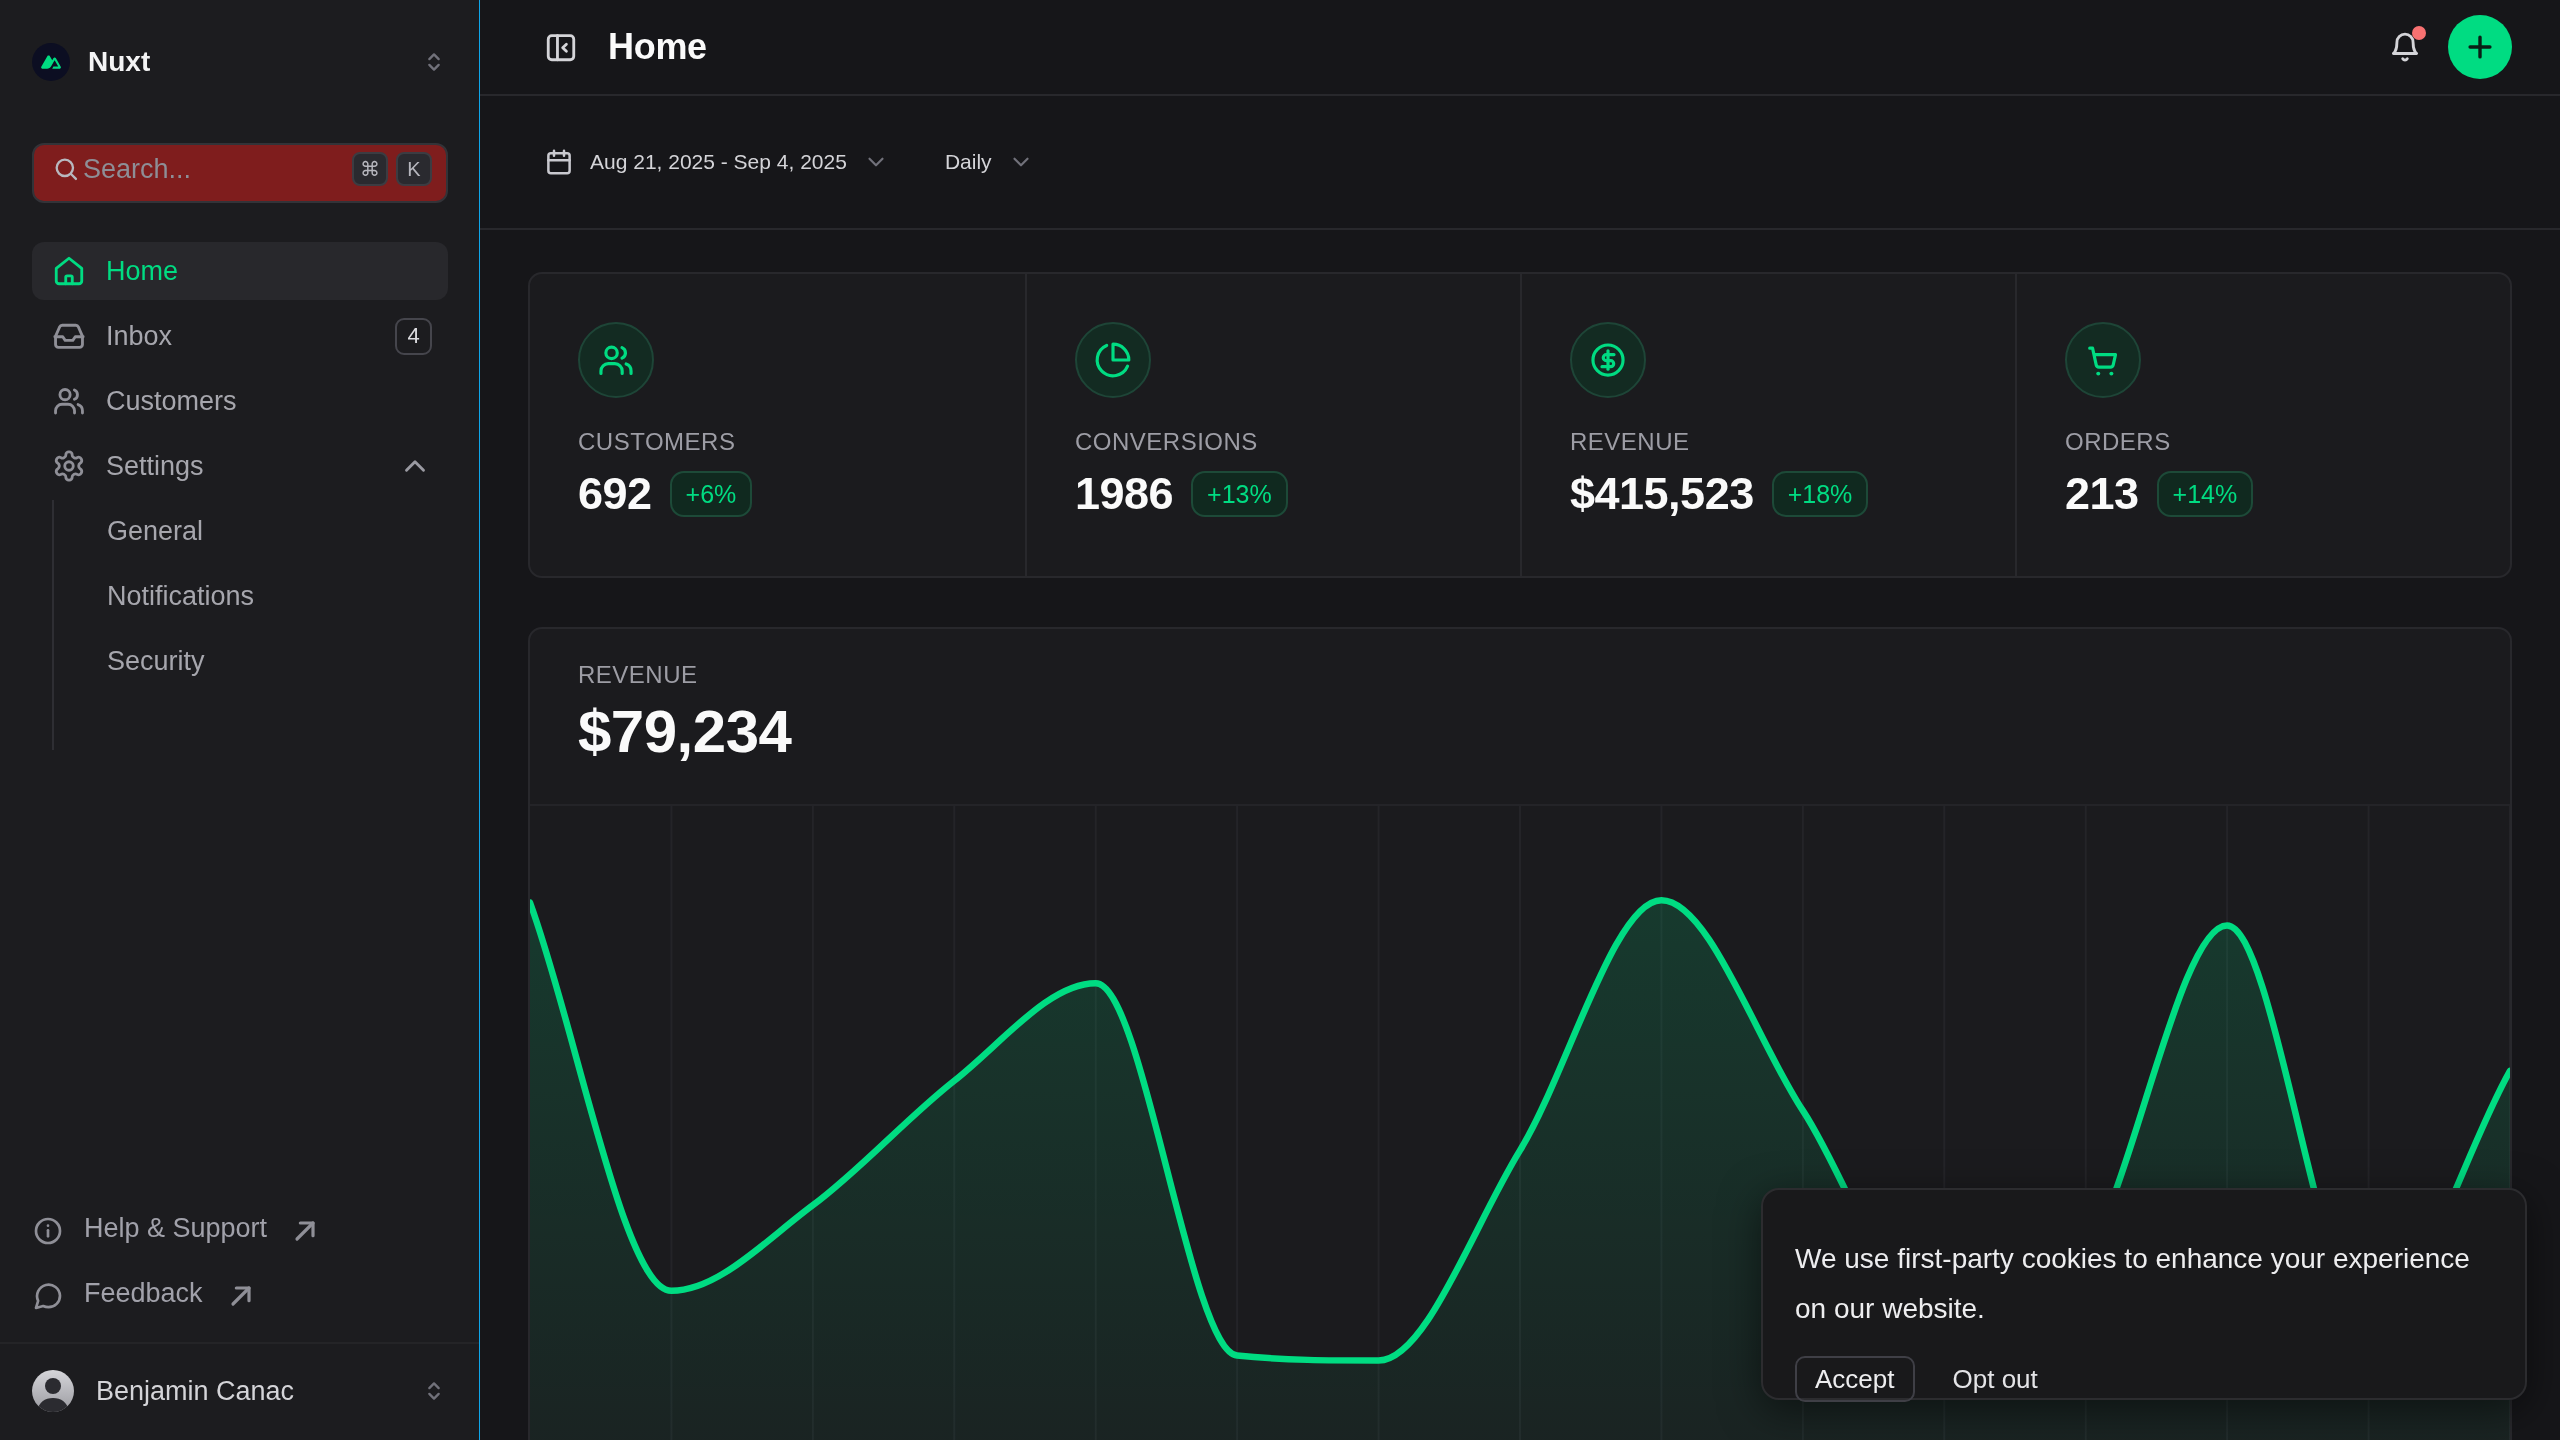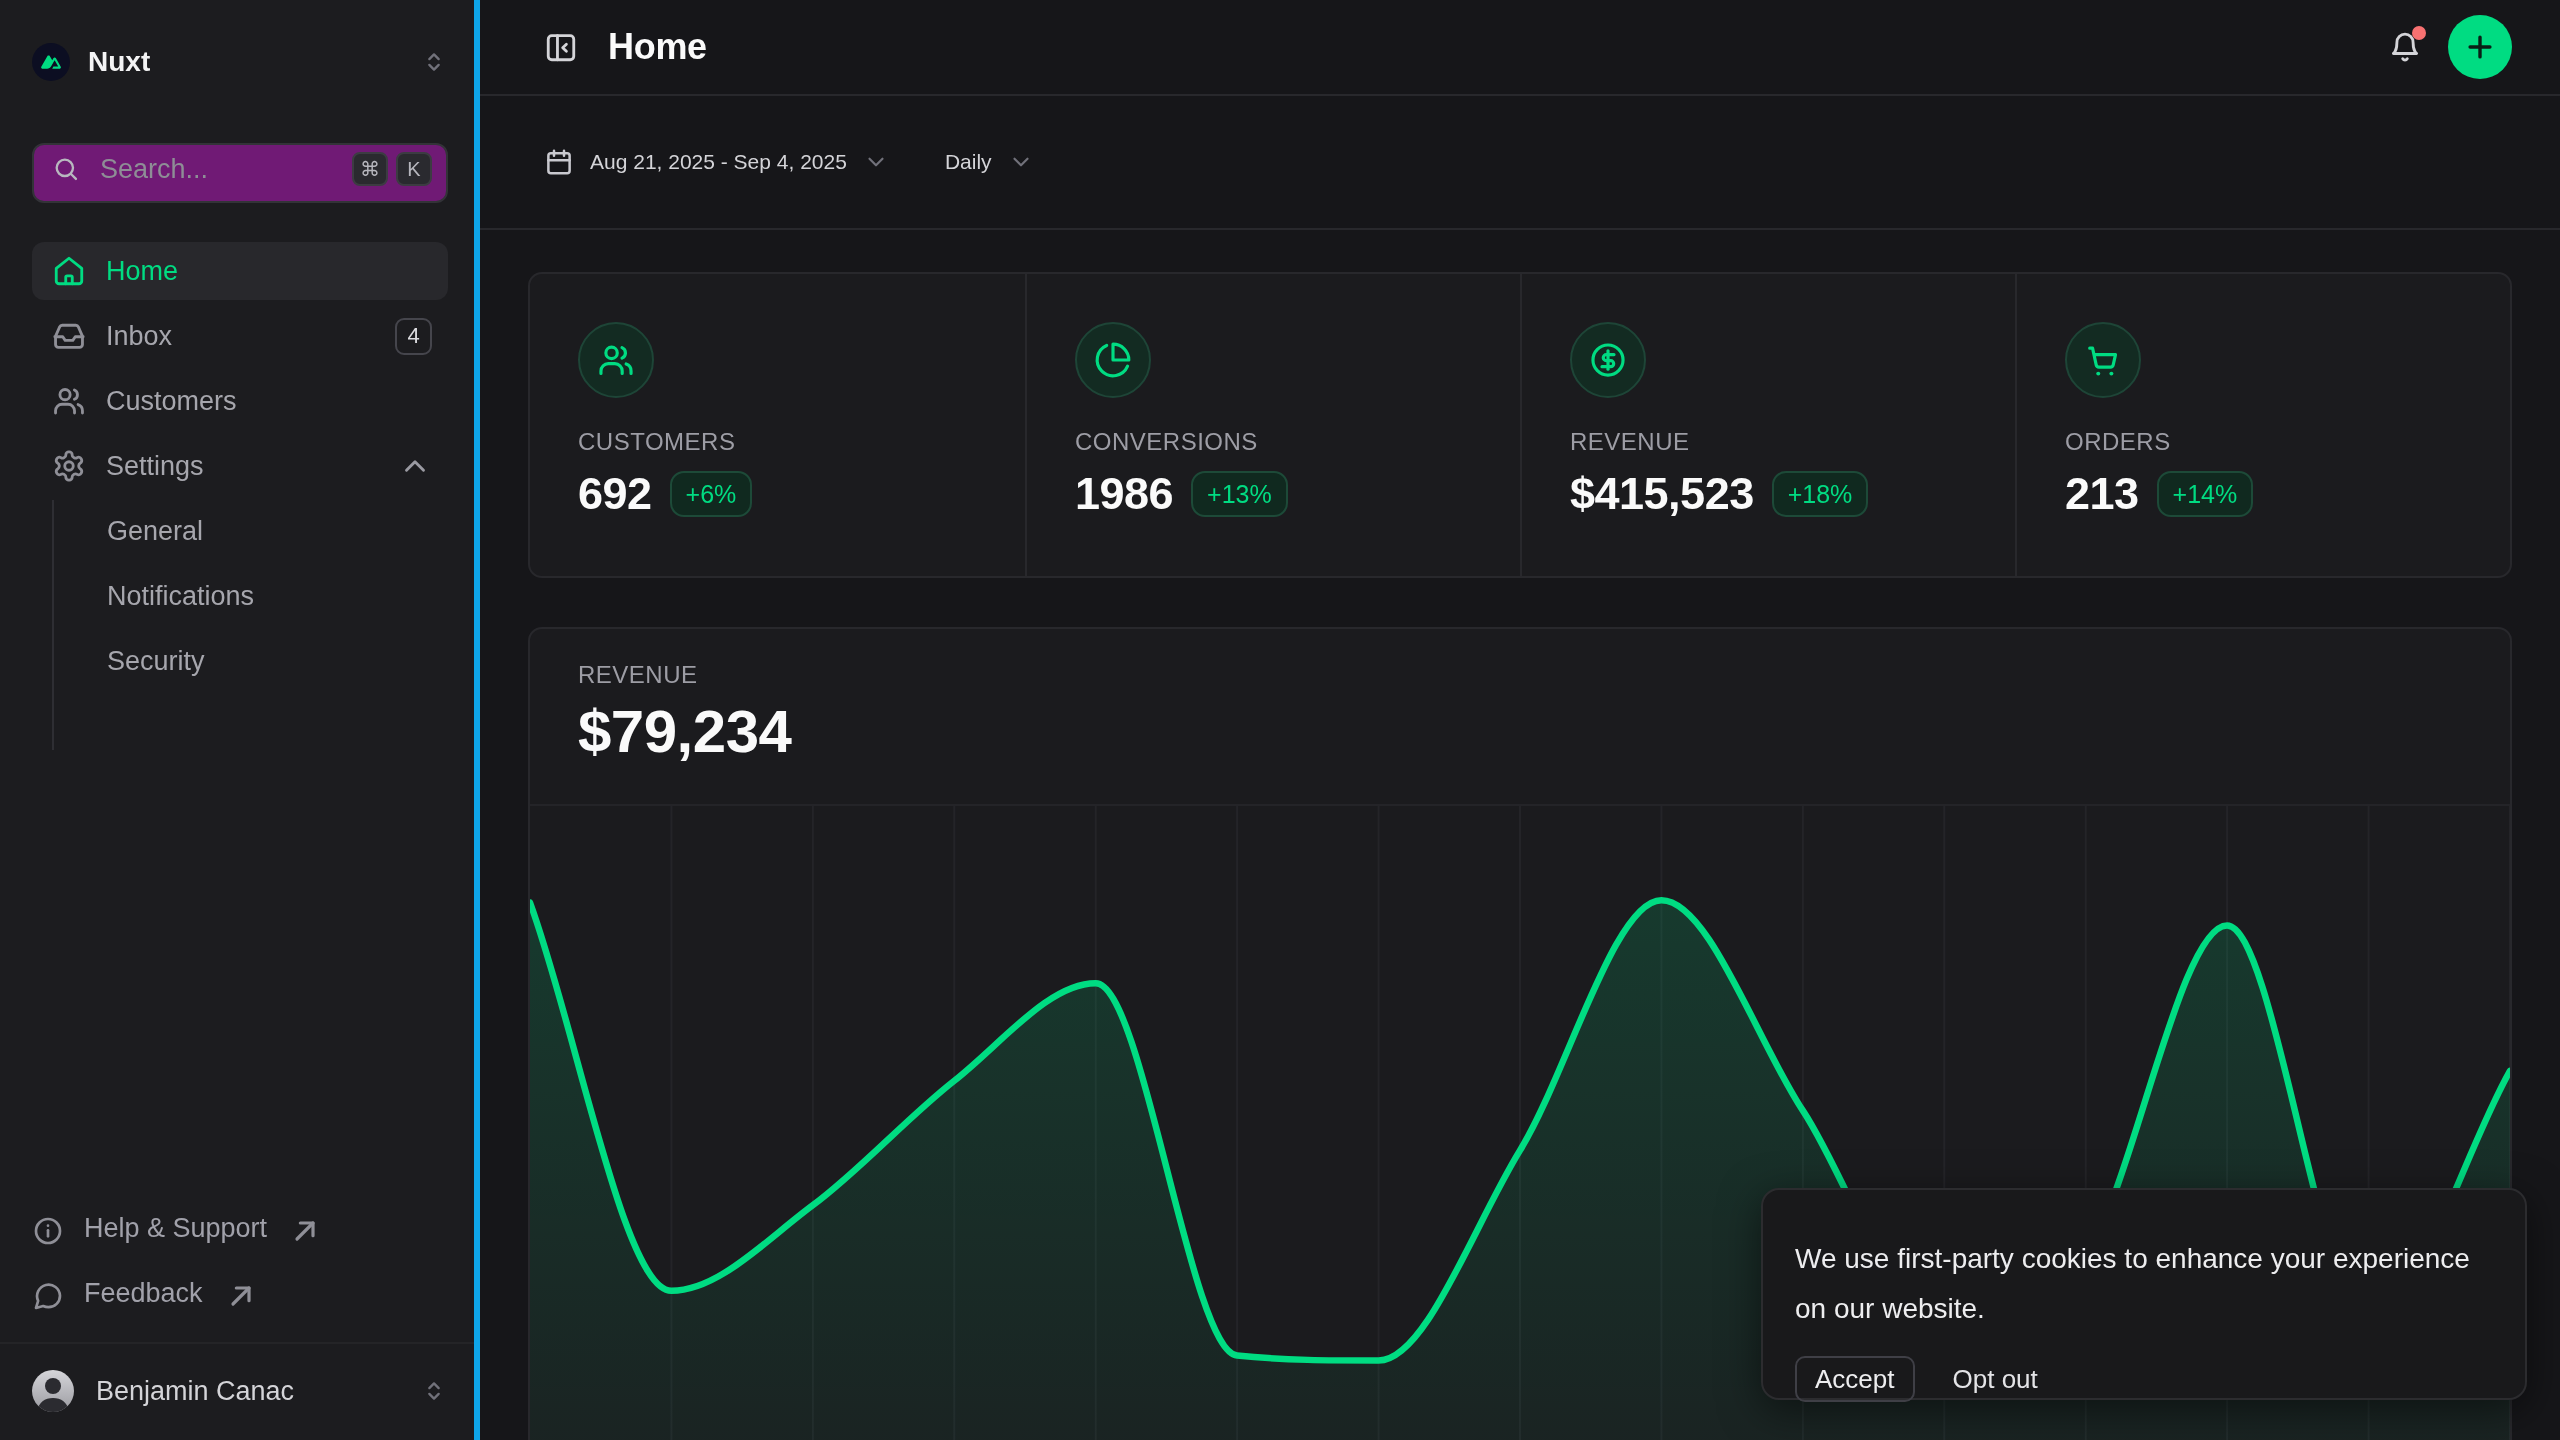--- a/index.html
+++ b/index.html
@@ -6,29 +6,29 @@
     --bg:#161619; --sidebar:#1c1c1f; --panel:#1b1b1e; --border:#28282c;
     --grid:#242428; --accent:#00dc82; --txt:#fafafa; --gray:#a1a1aa;
     --gray-dim:#8b8b92; --label:#9d9da5; --chip-bg:#10291f; --chip-bd:#1d4a38;
   }
   *{box-sizing:border-box; margin:0; padding:0;}
   html,body{width:2560px; height:1440px; overflow:hidden;}
   body{background:var(--bg); font-family:"Liberation Sans","DejaVu Sans",sans-serif; color:var(--txt); position:relative;}
   .icon svg{display:block;}
 
   
-  .sidebar{position:absolute; left:0; top:0; width:480px; height:1440px; background:var(--sidebar); border-right:6px solid #0ea5e9;}
+  .sidebar{position:absolute; left:0; top:0; width:480px; height:1440px; background:var(--sidebar); border-right:1px solid #0ea5e9;}
   .brand-row{position:absolute; left:32px; top:30px; width:416px; height:64px; display:flex; align-items:center; gap:18px; border-radius:12px; cursor:pointer;}
   .brand-logo{width:38px; height:38px; border-radius:50%; background:#0c0e22; display:flex; align-items:center; justify-content:center;}
   .brand-logo svg{width:24px; height:24px;}
   .brand-name{font-size:28px; font-weight:600; color:#f4f4f5;}
   .brand-row .updown{margin-left:auto; color:#71717a;}
   .updown svg{width:28px; height:28px;}
 
-  .search-box{position:absolute; left:32px; top:143px; width:416px; height:60px; background:#701a75; border:2px solid #333338; border-radius:12px; display:flex; align-items:center; padding:0 14px 8px 18px; gap:20px; cursor:text;}
+  .search-box{position:absolute; left:32px; top:143px; width:416px; height:60px; background:#7f1d1d; border:2px solid #333338; border-radius:12px; display:flex; align-items:center; padding:0 14px 8px 18px; gap:3px; cursor:text;}
   .search-box .icon{color:#b8b8bf;}
   .search-box .icon svg{width:28px; height:28px;}
   .search-ph{font-size:27px; color:#8e8e96; flex:1;}
   .kbds{display:flex; gap:8px;}
   .kbd{min-width:36px; height:34px; border:2px solid #3c3c42; background:#2a2a2f; border-radius:8px; display:flex; align-items:center; justify-content:center; font-size:20px; color:#b6b6bd; padding:0 6px;}
 
   .nav{position:absolute; left:32px; top:242px; width:416px;}
   .nav-item{height:58px; border-radius:12px; display:flex; align-items:center; gap:20px; padding:0 16px 0 20px; margin-bottom:7px; color:#a6a6ad; font-size:27px; cursor:pointer;}
   .nav-item .icon{color:#8f8f97;}
   .nav-item .icon svg{width:34px; height:34px;}

